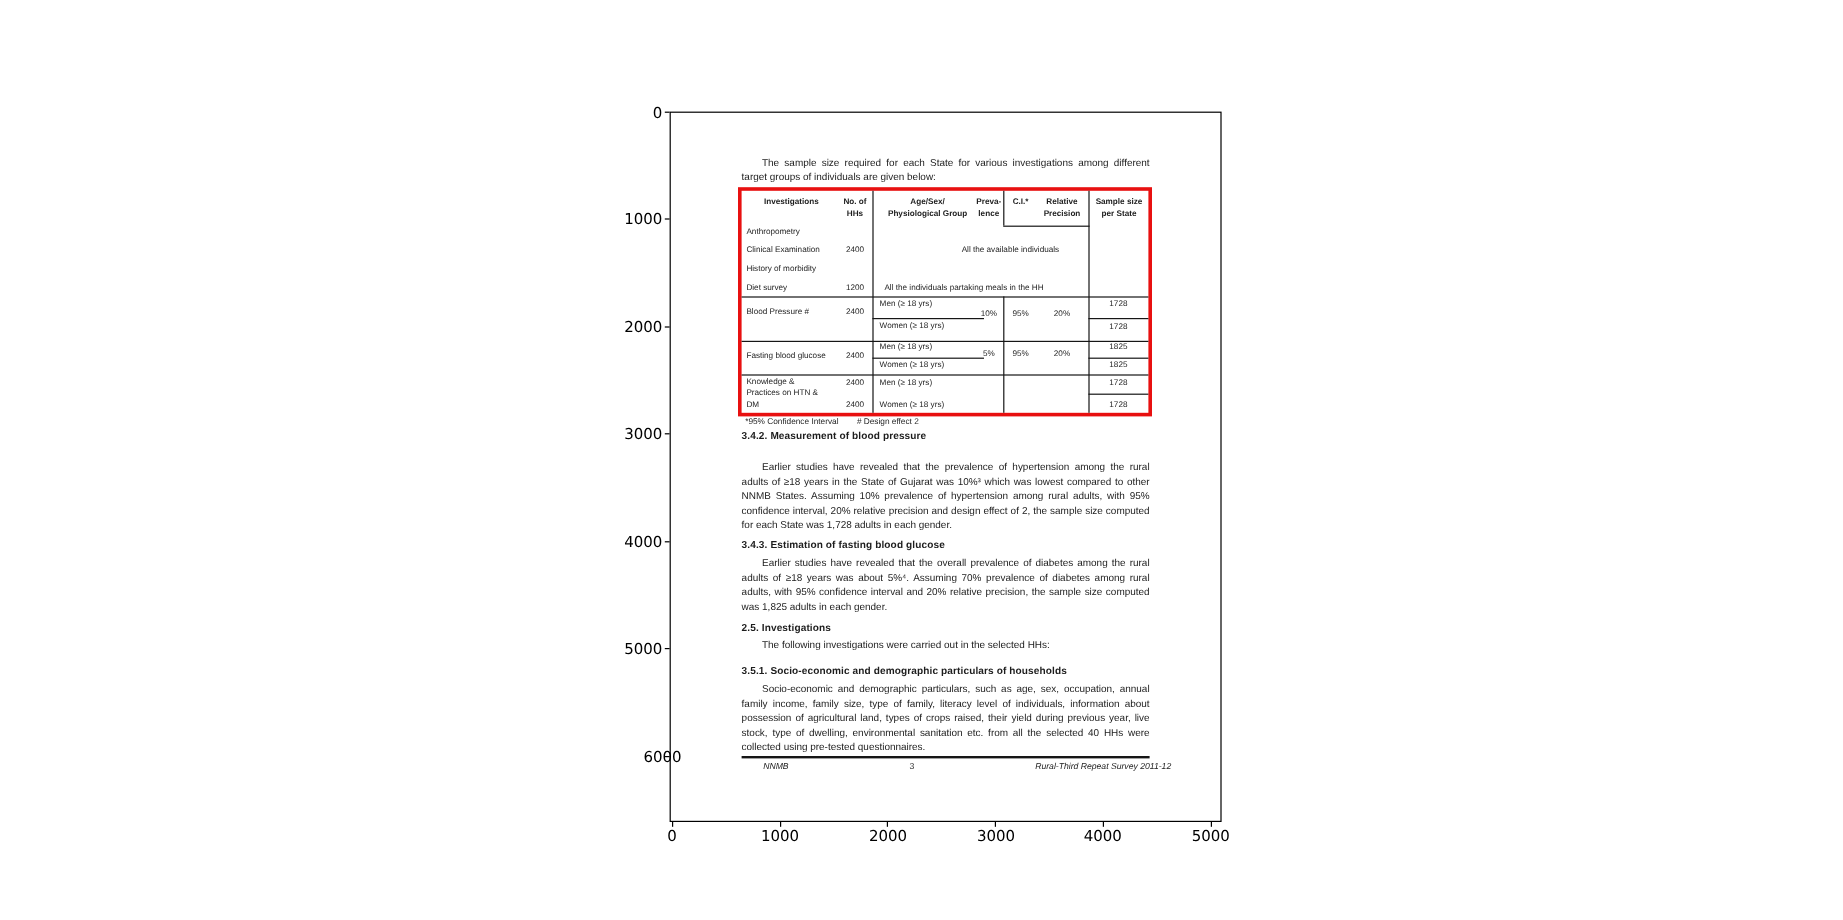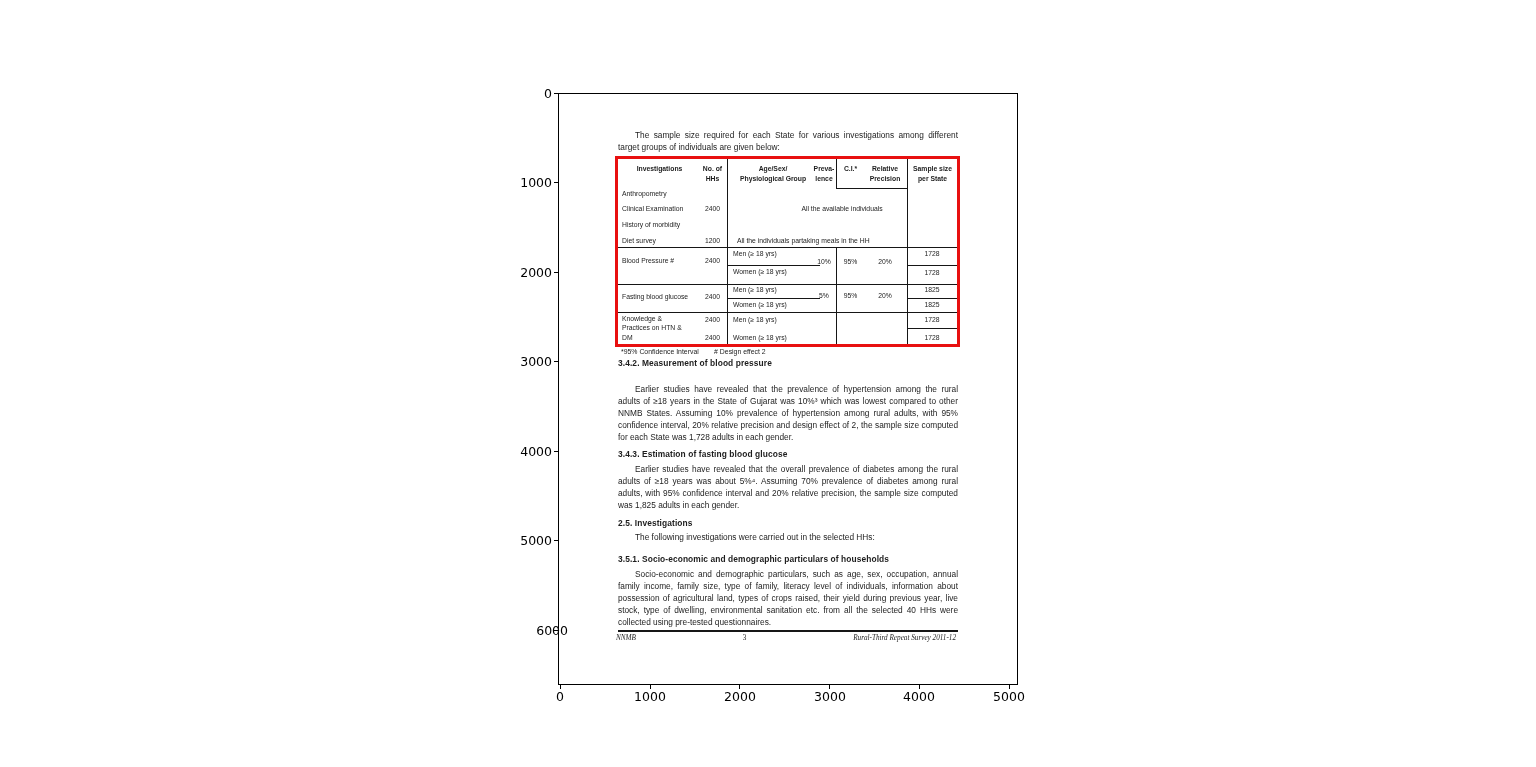--- a/index.html
+++ b/index.html
@@ -119,21 +119,21 @@
     <div class="heading" style="left:59px;top:355px;">3.4.3. Estimation of fasting blood glucose</div>
     <div class="bodytext indent" style="left:59px;top:369px;width:340px;">Earlier studies have revealed that the overall prevalence of diabetes among the rural adults of ≥18 years was about 5%⁴. Assuming 70% prevalence of diabetes among rural adults, with 95% confidence interval and 20% relative precision, the sample size computed was 1,825 adults in each gender.</div>
 
     <div class="heading" style="left:59px;top:424px;">2.5. Investigations</div>
     <div class="bodytext indent" style="left:59px;top:437px;width:340px;text-align:left;">The following investigations were carried out in the selected HHs:</div>
 
     <div class="heading" style="left:59px;top:460px;">3.5.1. Socio-economic and demographic particulars of households</div>
     <div class="bodytext indent" style="left:59px;top:474px;width:340px;">Socio-economic and demographic particulars, such as age, sex, occupation, annual family income, family size, type of family, literacy level of individuals, information about possession of agricultural land, types of crops raised, their yield during previous year, live stock, type of dwelling, environmental sanitation etc. from all the selected 40 HHs were collected using pre-tested questionnaires.</div>
 
     <div class="rule" style="left:59px;top:536px;width:340px;"></div>
-    <div class="footer" style="left:57px;top:540px;width:340px;font-family:Liberation Serif, serif;">
+    <div class="footer" style="left:77px;top:540px;width:340px;">
       <span class="it">NNMB</span>
       <span>3</span>
       <span class="it">Rural-Third Repeat Survey 2011-12</span>
     </div>
   </div>
 </div>
 
 <div class="ytick-label" style="left:506px;top:86.5px;">0</div>
 <div class="ytick-label" style="left:506px;top:176px;">1000</div>
 <div class="ytick-label" style="left:506px;top:265.5px;">2000</div>

